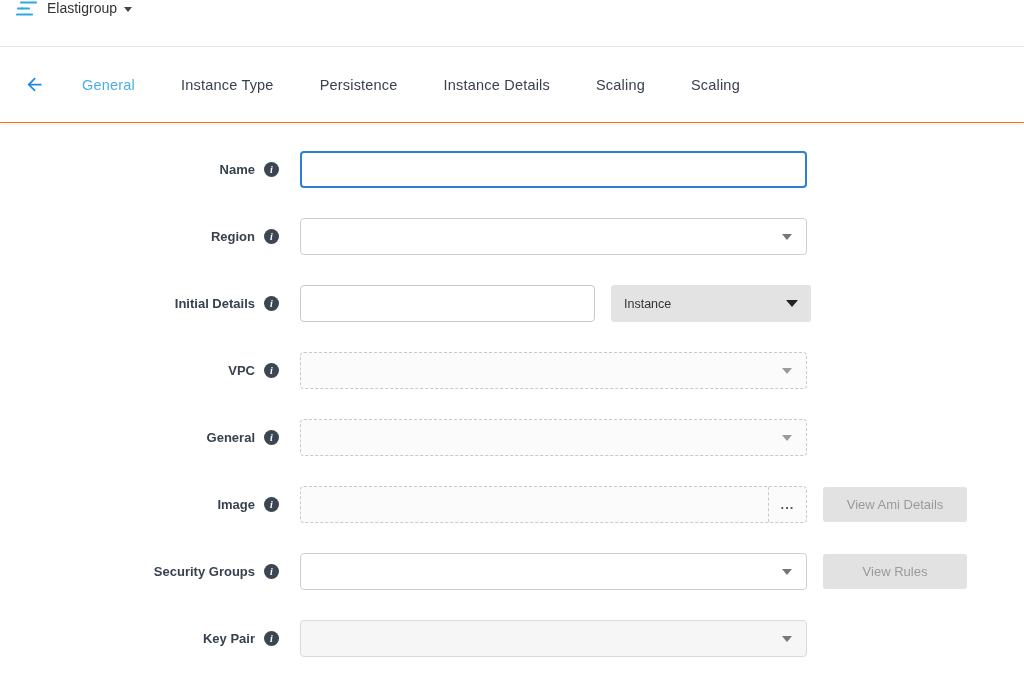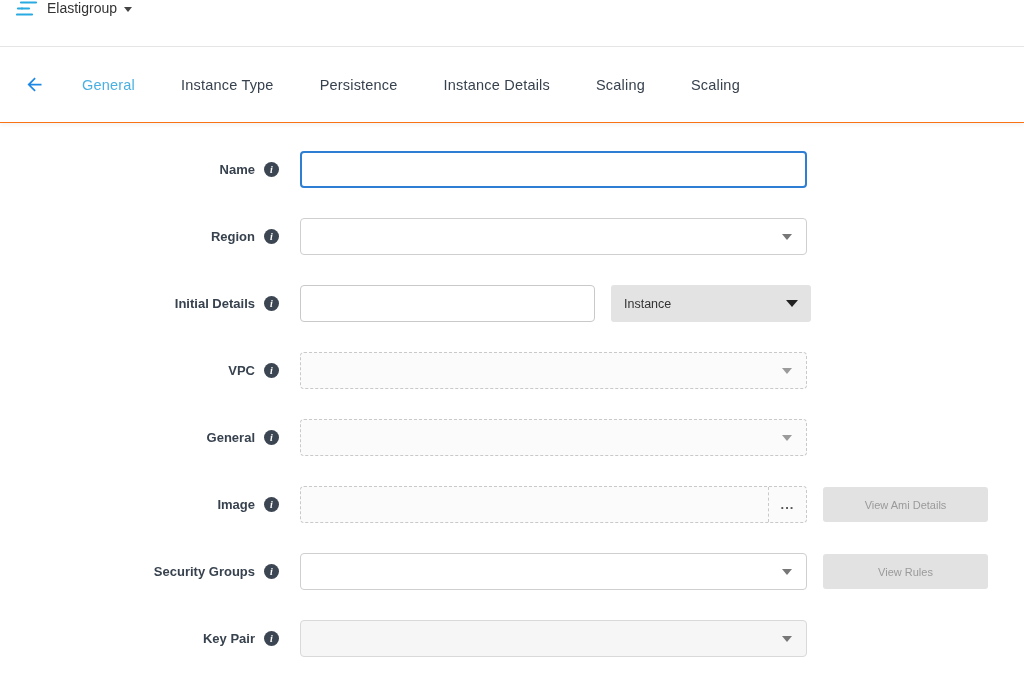--- a/index.html
+++ b/index.html
@@ -129,26 +129,26 @@
   .file-browse {
     width: 38px;
     border-left: 1px dashed #c9c9c9;
     display: flex; align-items: center; justify-content: center;
     font-size: 13px; font-weight: bold; color: #555;
     letter-spacing: 1px;
     cursor: pointer;
   }
 
   .side-btn {
-    width: 165px; height: 35px;
+    width: 144px; height: 35px;
     margin-left: 16px;
     background: #e2e2e2;
     border: none; border-radius: 3px;
     font-family: "Liberation Sans", sans-serif;
-    font-size: 11px; color: #9a9a9a;
+    font-size: 13px; color: #9a9a9a;
     cursor: default;
   }
 </style>
 </head>
 <body>
 
 <div class="topbar">
   <span class="logo-icon">
     <svg width="22" height="17" viewBox="0 0 22 17">
       <g stroke="#29abe2" stroke-width="2.2" stroke-linecap="round">

